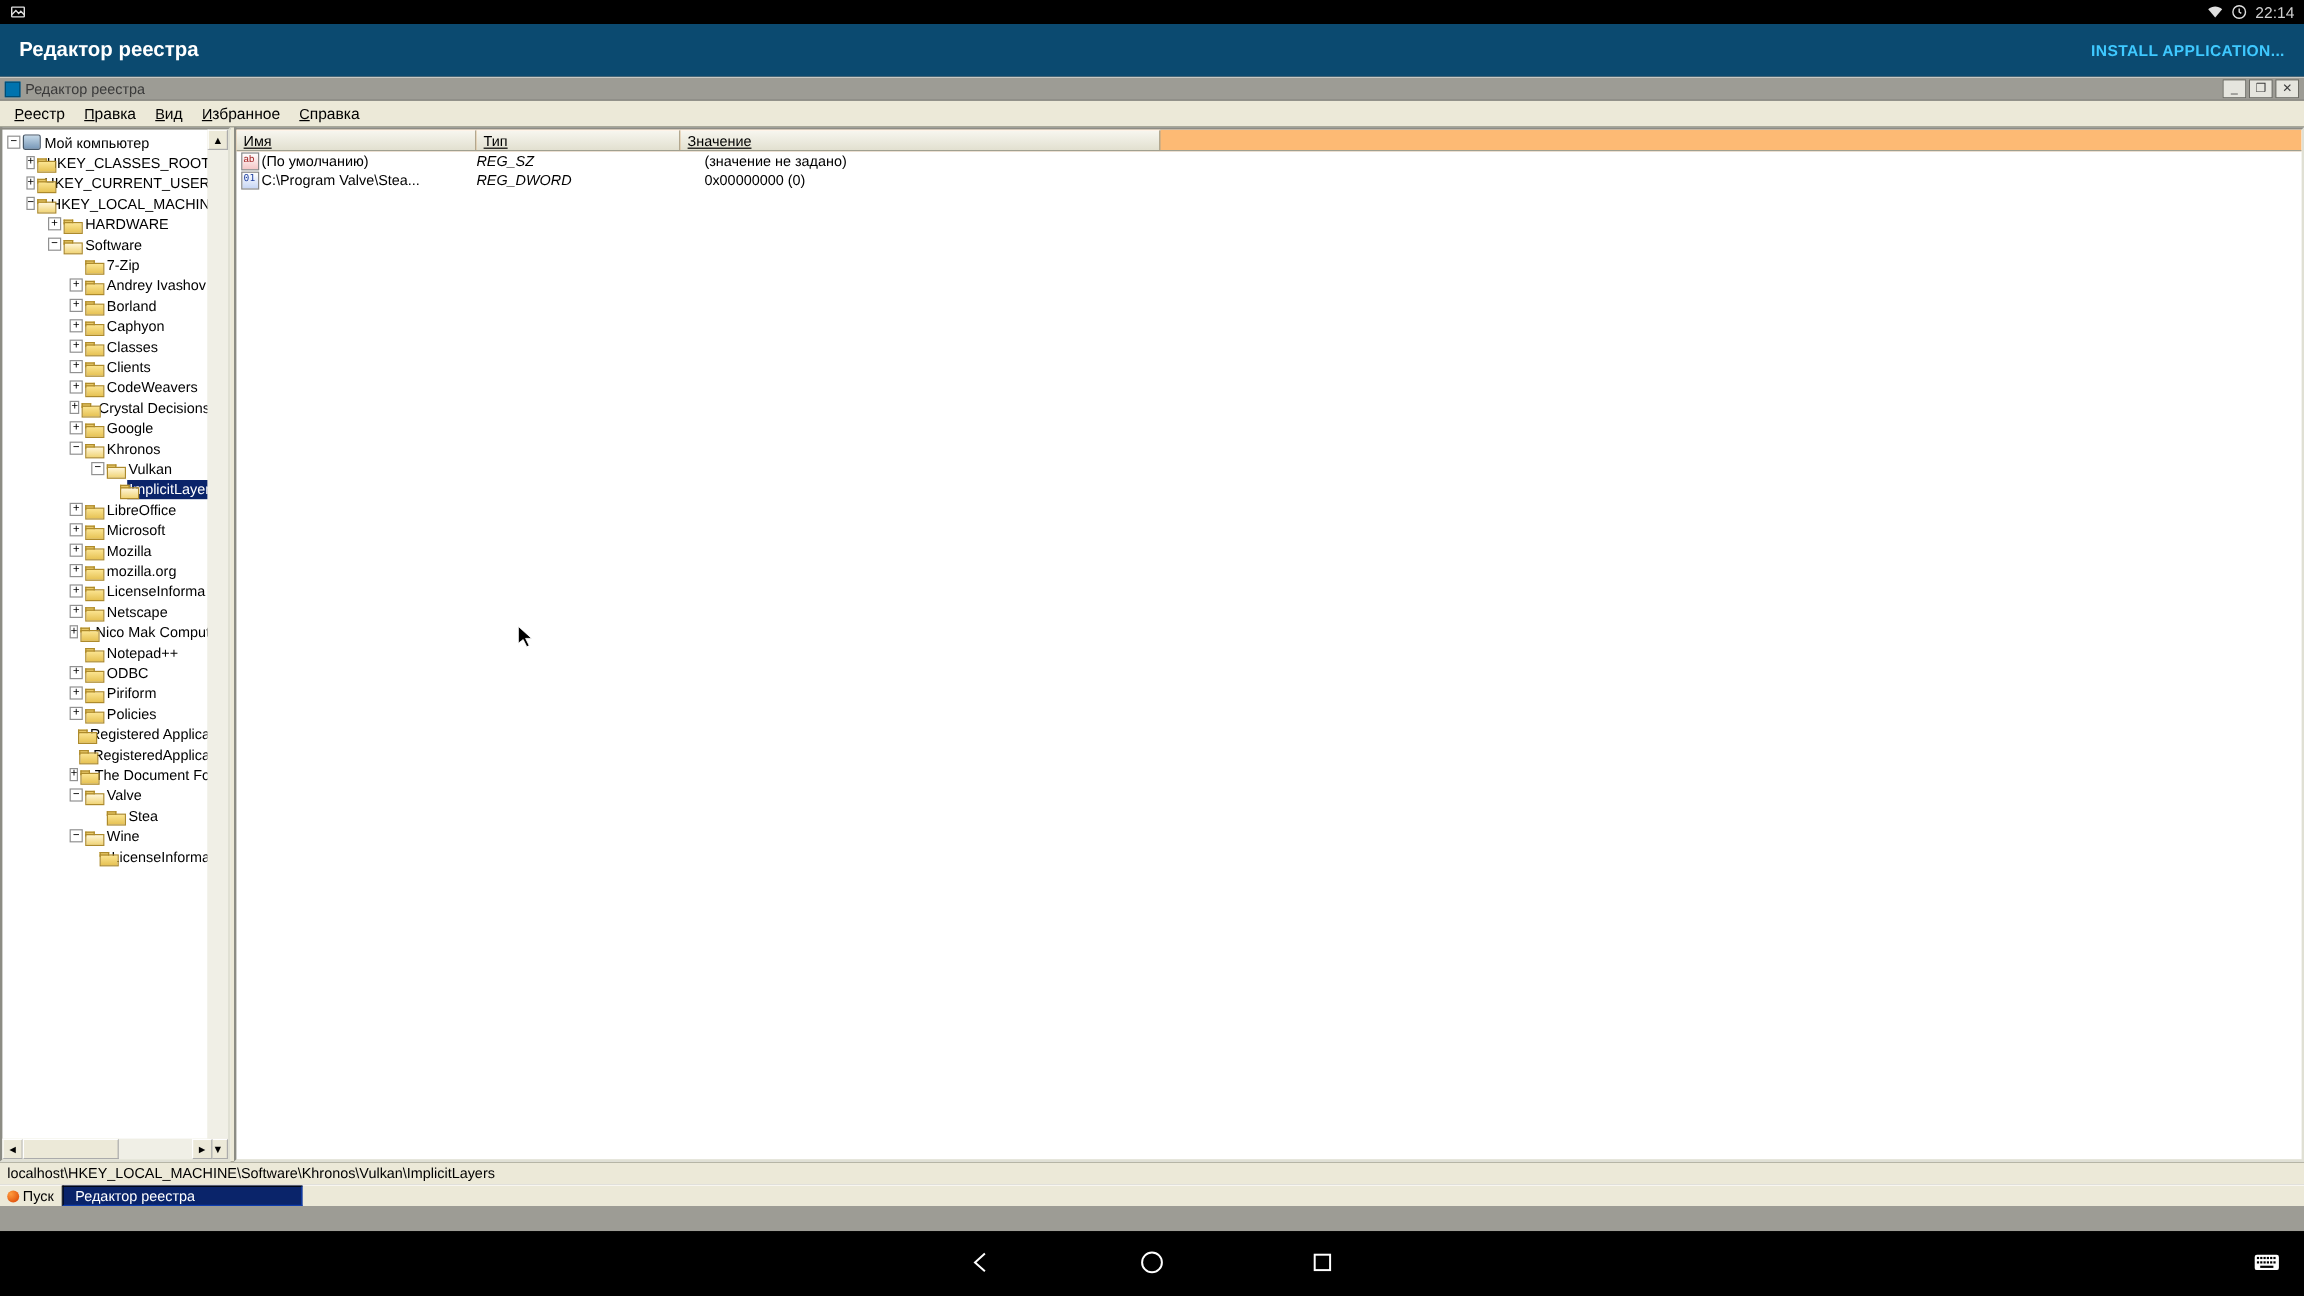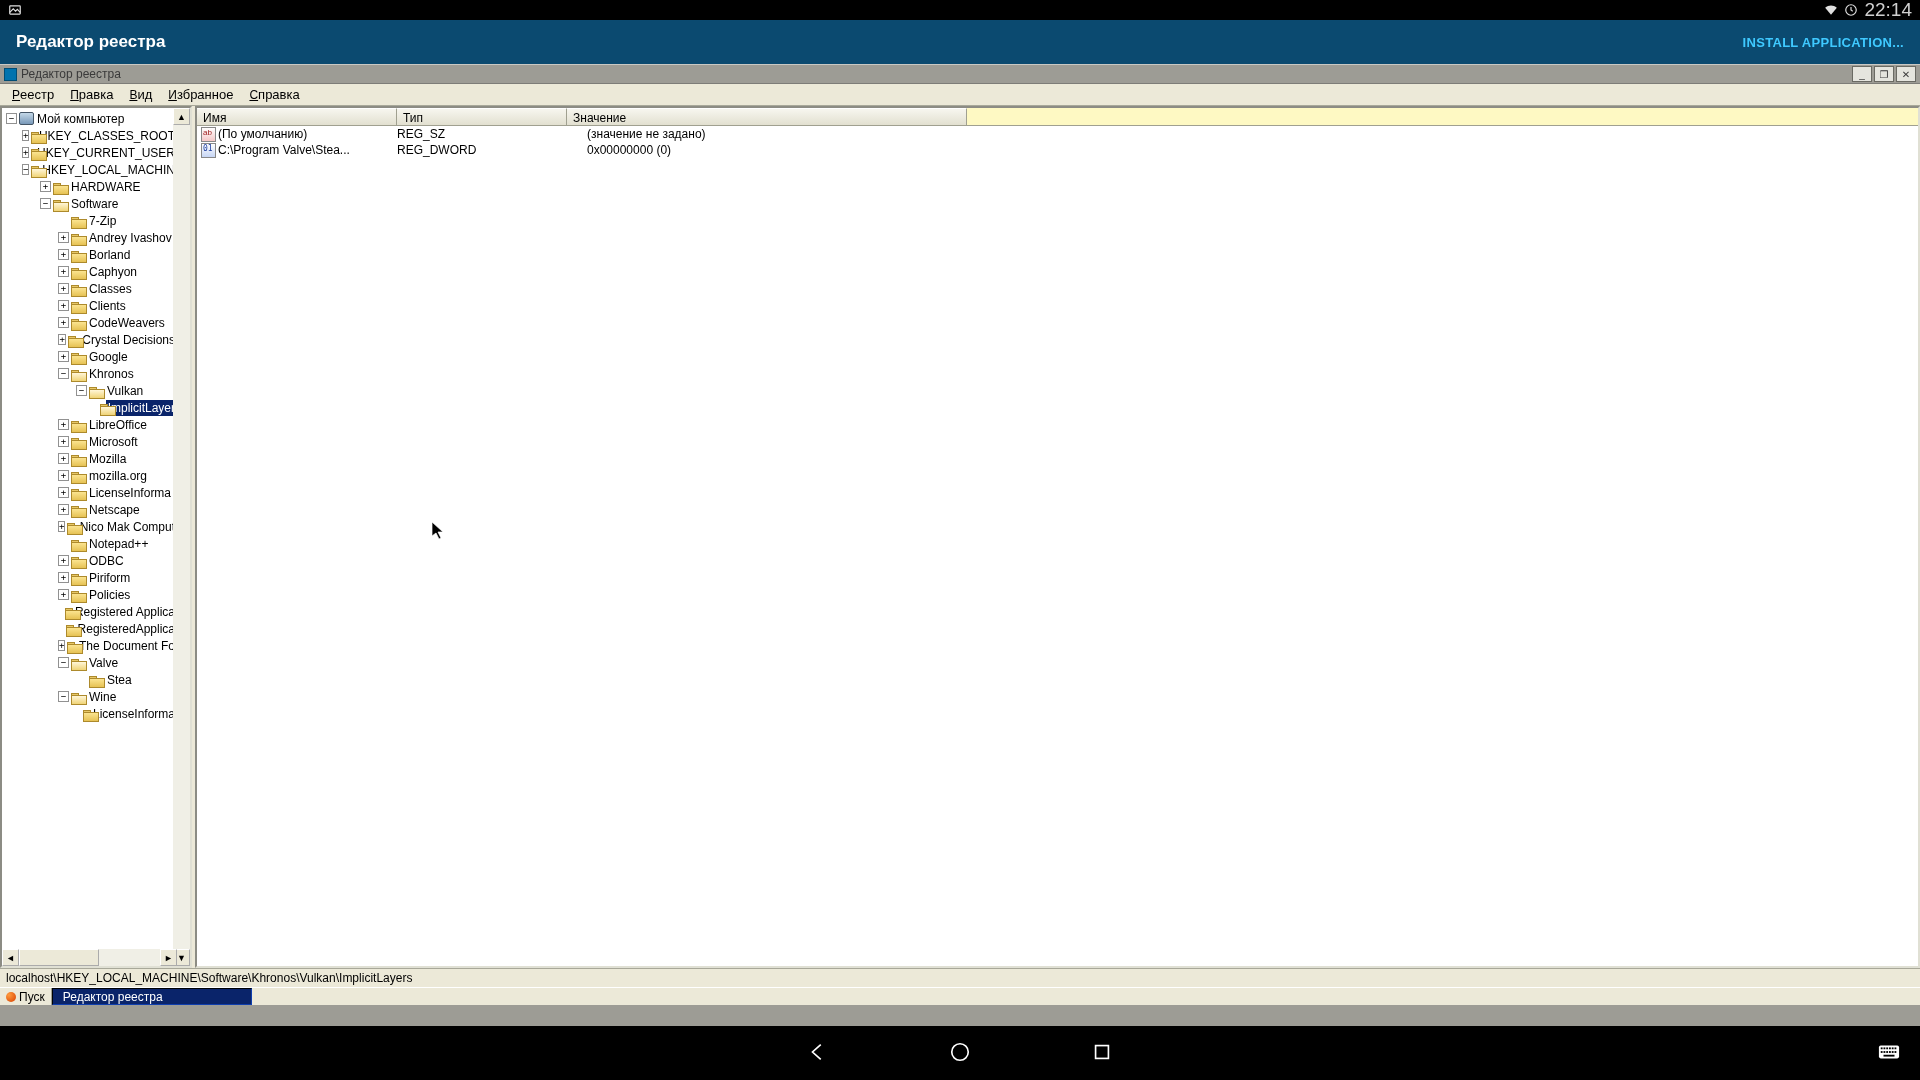--- a/index.html
+++ b/index.html
@@ -44,35 +44,35 @@
 .no-exp { width:11px; height:11px; display:inline-block; margin-right:2px; }
 .folder-icon { width:15px; height:12px; margin-right:1px; display:inline-block; position:relative; }
 .folder-icon::before { content:""; position:absolute; left:0; top:2px; width:6px; height:3px; background:#e8c867; border:1px solid #ad8a2c; border-bottom:none; }
 .folder-icon::after { content:""; position:absolute; left:0; top:4px; width:14px; height:8px; background:linear-gradient(#fbe490,#e6c254); border:1px solid #ad8a2c; }
 .folder-icon.open::after { background:linear-gradient(#fff6d8,#f0d477); }
 .comp-icon { width:15px; height:13px; margin-right:1px; display:inline-block; background:linear-gradient(#c4d8e8,#7898b8); border:1px solid #456; border-radius:2px; }
 .label { padding:0 2px; }
 .label.selected { background:#0a246a; color:#fff; }
 
 .values-panel { flex:1; background:#fff; border:2px inset #e0e0d4; margin-left:3px; overflow:hidden; }
-.col-header { height:18px; display:flex; background:#fef9c3; border-bottom:1px solid #a0a090; }
+.col-header { height:18px; display:flex; background:#fdba74; border-bottom:1px solid #a0a090;text-decoration:underline; }
 .col-header .col { border-right:1px solid #a0a090; padding:2px 6px; font-size:12px; background:linear-gradient(#f7f6ef,#e2e0d0); border-top:1px solid #fff; }
 .col-name { width:200px; }
 .col-type { width:170px; }
 .col-value { width:400px; }
 .value-rows { }
 .value-row { height:16px; display:flex; align-items:center; }
 .val-icon { width:15px; height:15px; display:inline-block; margin:0 2px 0 4px; border:1px solid #888; }
 .val-icon.sz { background:linear-gradient(#fff, #f5c7c7); position:relative; }
 .val-icon.sz::after { content:"ab"; font-size:8px; color:#a02020; position:absolute; left:1px; top:1px; line-height:8px; }
 .val-icon.dw { background:linear-gradient(#fff, #c7d6f5); position:relative; }
 .val-icon.dw::after { content:"01"; font-size:8px; color:#2040a0; position:absolute; left:1px; top:1px; line-height:8px; font-family:monospace; }
 .value-row .vcol { overflow:hidden; text-overflow:ellipsis; white-space:nowrap; padding-right:16px; }
 .value-row .vn { width:179px; }
-.value-row .vt { width:170px; }
+.value-row .vt { width:170px;font-style:italic; }
 .value-row .vv { width:400px;margin-left:20px; }
 
 
 .statusbar { height:19px; background:#ece9d8; border-top:1px solid #a8a899; padding:1px 6px; font-size:13px; }
 
 
 .taskbar { height:18px; background:#ece9d8; border-top:1px solid #fff; display:flex; align-items:stretch; }
 .start-btn { display:flex; align-items:center; gap:3px; padding:0 6px; border-right:1px solid #a0a090; }
 .start-btn .st-ic { width:10px; height:10px; border-radius:50%; background:radial-gradient(circle at 30% 30%, #ff9a3c, #d84000); }
 .task-item { padding:1px 10px; background:#0a246a; color:#fff; font-size:13px; display:flex; align-items:center; min-width:200px; border:1px inset #08205a; }
@@ -101,21 +101,21 @@
       </svg>
     </div>
   <div class="icons">
     <svg viewBox="0 0 24 24">
         <path d="M12 20 L2 8 C8 3 16 3 22 8 Z"></path>
       </svg>
     <svg viewBox="0 0 24 24">
         <circle cx="12" cy="12" r="9" fill="none" stroke="#e0e0e0" stroke-width="2"></circle>
         <path d="M12 7 L12 12 L15 14" stroke="#e0e0e0" stroke-width="2" fill="none"></path>
       </svg>
-    <span style="font-size:19px;">22:14</span>
+    <span style="font-size:13px;">22:14</span>
   </div>
 </div>
 
 <div class="app-titlebar">
   <span class="title">Редактор реестра</span>
   <span class="install-link">INSTALL APPLICATION...</span>
 </div>
 
 <div class="win-titlebar">
   <span class="win-icon"></span>

